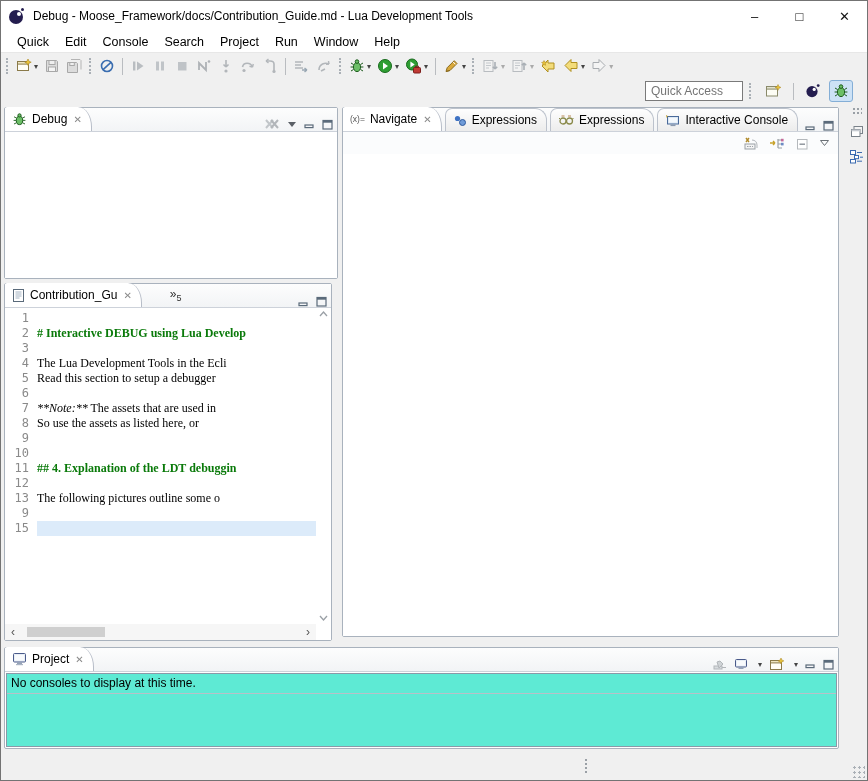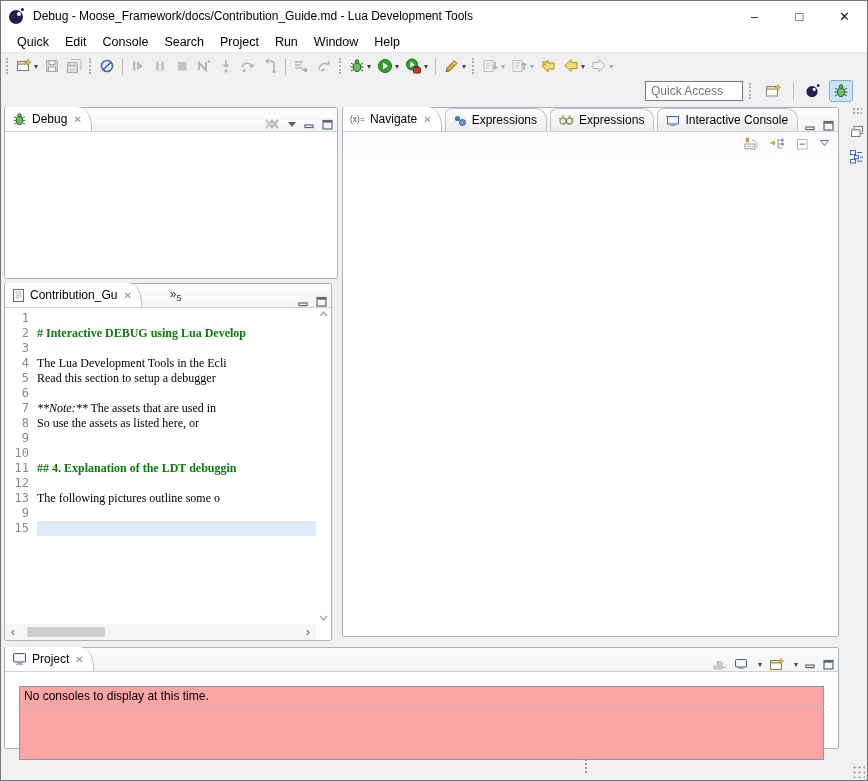--- a/index.html
+++ b/index.html
@@ -68,21 +68,21 @@
   .ed-line .lt { flex:1; white-space:pre; overflow:hidden;font-family:Liberation Serif, serif; }
   .ed-line.current .lt { background:#dcebfa; }
   .seg-heading { color:#0a7a0a; font-weight:bold; }
   .seg-italic { font-style:italic; }
   .seg-plain {}
   .overflow-chip { margin-left:28px; align-self:center; font-size:12px; color:#333; }
   .overflow-chip sub { font-size:9px; }
 
   
   #console-panel { left:3px; top:646px; width:835px; height:102px; }
-  .console-body { margin:14px; height:calc(100% - 26px); border:1px solid #8a99a8; background:#fca5a5; }
+  .console-body { margin:1px; height:calc(100% - 26px); border:1px solid #8a99a8; background:#5eead4; }
   .console-msg { padding:2px 4px 3px 4px; border-bottom:1px solid #b9c0c7; font-size:12px; }
 
   
   .trim-strip { position:absolute; left:845px; top:104px; width:21px; height:646px; display:flex; flex-direction:column; align-items:center; }
   .trim-dots { width:10px; height:7px; margin-top:2px;
     background-image:radial-gradient(circle, #9aa0a6 1px, transparent 1.2px);
     background-size:4px 4px; }
   .trim-icon { margin-top:11px; display:flex; }
 
   

